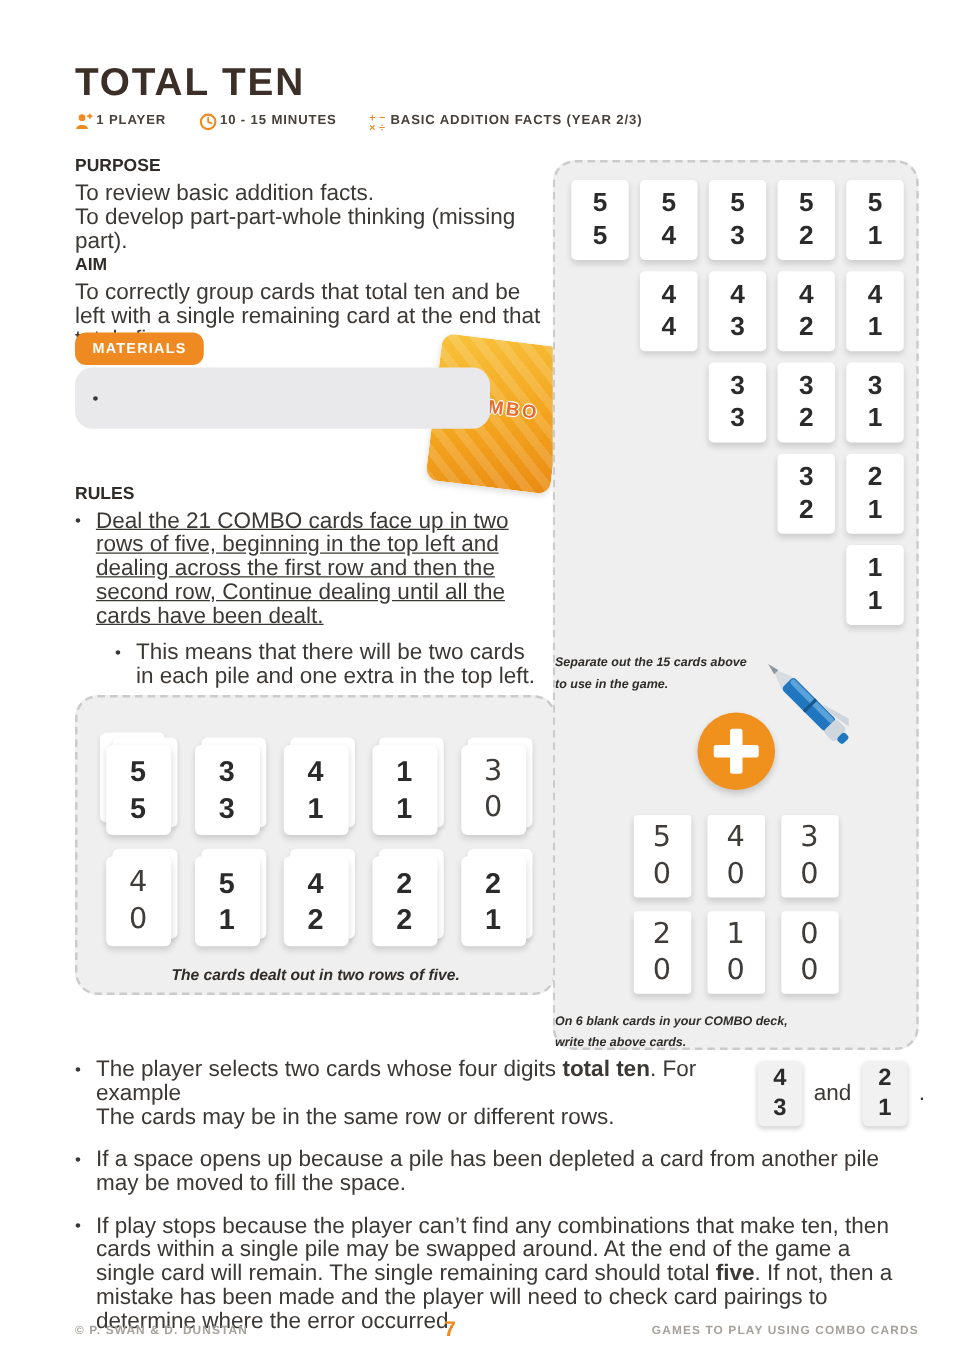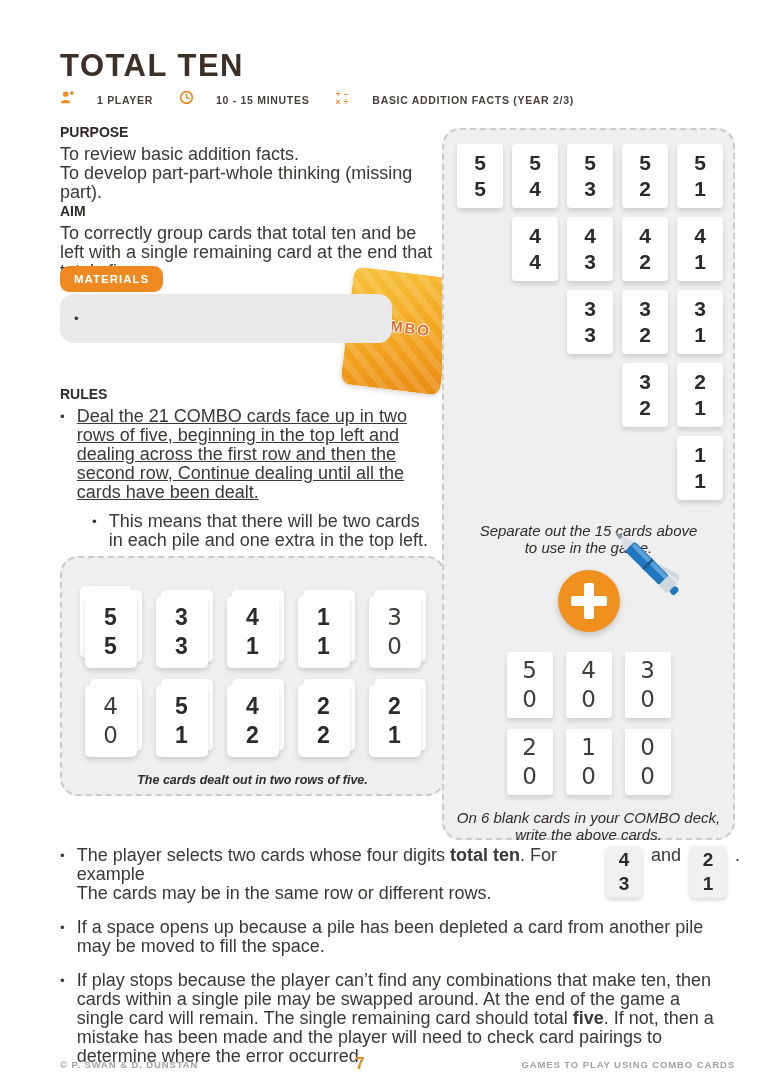--- a/index.html
+++ b/index.html
@@ -7,21 +7,21 @@
   .page {
     position:relative; width:768px; height:1087px; background:#ffffff;
     font-family:"Liberation Sans", sans-serif; color:#3A3734; overflow:hidden;padding-left:27px;
   }
   
   .title {
     position:absolute; left:60px; top:48px;
     font-size:31px; font-weight:800; letter-spacing:1.5px; color:#3B2F28;
   }
   .meta { position:absolute; left:60px; top:90px; display:flex; align-items:center; gap:26px; }
-  .meta-item { display:flex; align-items:center; gap:22px; }
+  .meta-item { display:flex; align-items:flex-start; gap:2px; }
   .meta-label { font-size:10.5px; font-weight:bold; letter-spacing:0.7px; color:#47413C; }
   
   .block { position:absolute; left:60px; width:380px; }
   .h { font-size:14px; font-weight:bold; color:#2F2B28; margin-bottom:5px; }
   .body-text { font-size:18px; line-height:19px; color:#3B3835; }
   
   .materials { top:266px; }
   .mat-badge {
     display:inline-block; background:#EE8A21; color:#fff; font-size:11.5px; font-weight:bold;
     letter-spacing:1px; padding:7px 14px; border-radius:9px; position:relative; z-index:2;
@@ -60,21 +60,21 @@
   .digit { font-weight:bold; color:#2B2B2B; }
   .hand .digit, .digit.hand { font-family:"DejaVu Sans", sans-serif; font-weight:400; color:#3F3C39; }
   
   .pyramid {
     display:grid; grid-template-columns:repeat(5,46px); grid-auto-rows:64px; gap:9px;
     padding:14px 0 0 13px;
   }
   .pcard { width:46px; height:64px; }
   .pcard .digit { font-size:21px; line-height:26px; }
   .panel-caption {
-    text-align:center; font-size:15px; font-weight:normal; font-style:italic; color:#2F2C29;
+    font-size:10px; font-weight:bold; font-style:italic; color:#2F2C29;
     line-height:17px; margin-top:22px;
   }
   
   .plus-zone { position:relative; height:78px; margin-top:14px; }
   .plus-circle {
     position:absolute; left:50%; transform:translateX(-50%); top:0;
     width:62px; height:62px; border-radius:50%; background:#F0911E;
     box-shadow:0 3px 6px rgba(0,0,0,0.18);
   }
   .plus-circle i { position:absolute; background:#fff; border-radius:2px; }
@@ -100,21 +100,21 @@
   .pile .b2 { top:-10px; left:-5px; }
   .pile .face { position:absolute; inset:0; border-radius:5px; }
   .pile .digit { font-size:23px; line-height:29px; }
   .dealt-caption {
     text-align:center; font-size:12.5px; font-weight:bold; font-style:italic; color:#2F2C29;
     margin-top:16px;
   }
   
   .bottom { position:absolute; left:60px; top:846px; width:680px; }
   .bottom .bullet-row { margin-bottom:15px; }
-  .bullet-a-content { display:flex; gap:9px; }
+  .bullet-a-content { display:flex; align-items:center; gap:9px; }
   .inline-card {
     display:inline-flex; flex-direction:column; align-items:center; justify-content:center;
     width:36px; height:52px; background:#F1F1F1; border-radius:5px;
     box-shadow:0 2px 4px rgba(0,0,0,0.18); flex:0 0 auto;
   }
   .inline-card .digit { font-size:19px; line-height:24px; }
   
   .footer {
     position:absolute; left:60px; right:33px; top:1054px;
     display:flex; justify-content:space-between; align-items:center;

